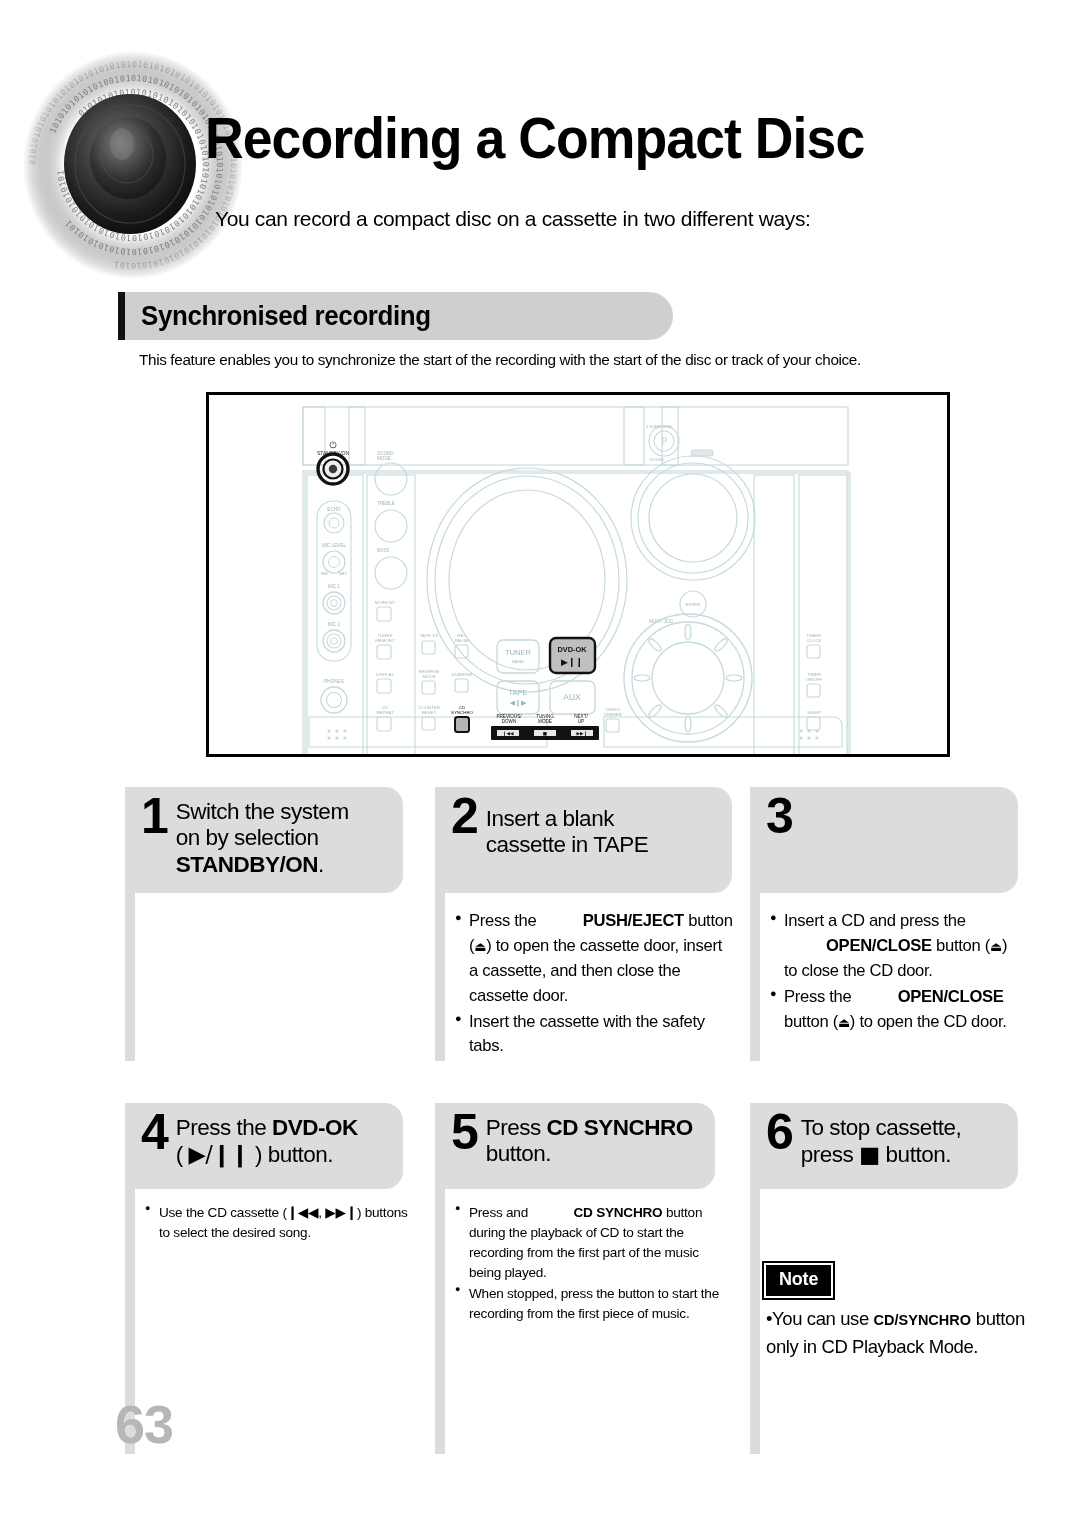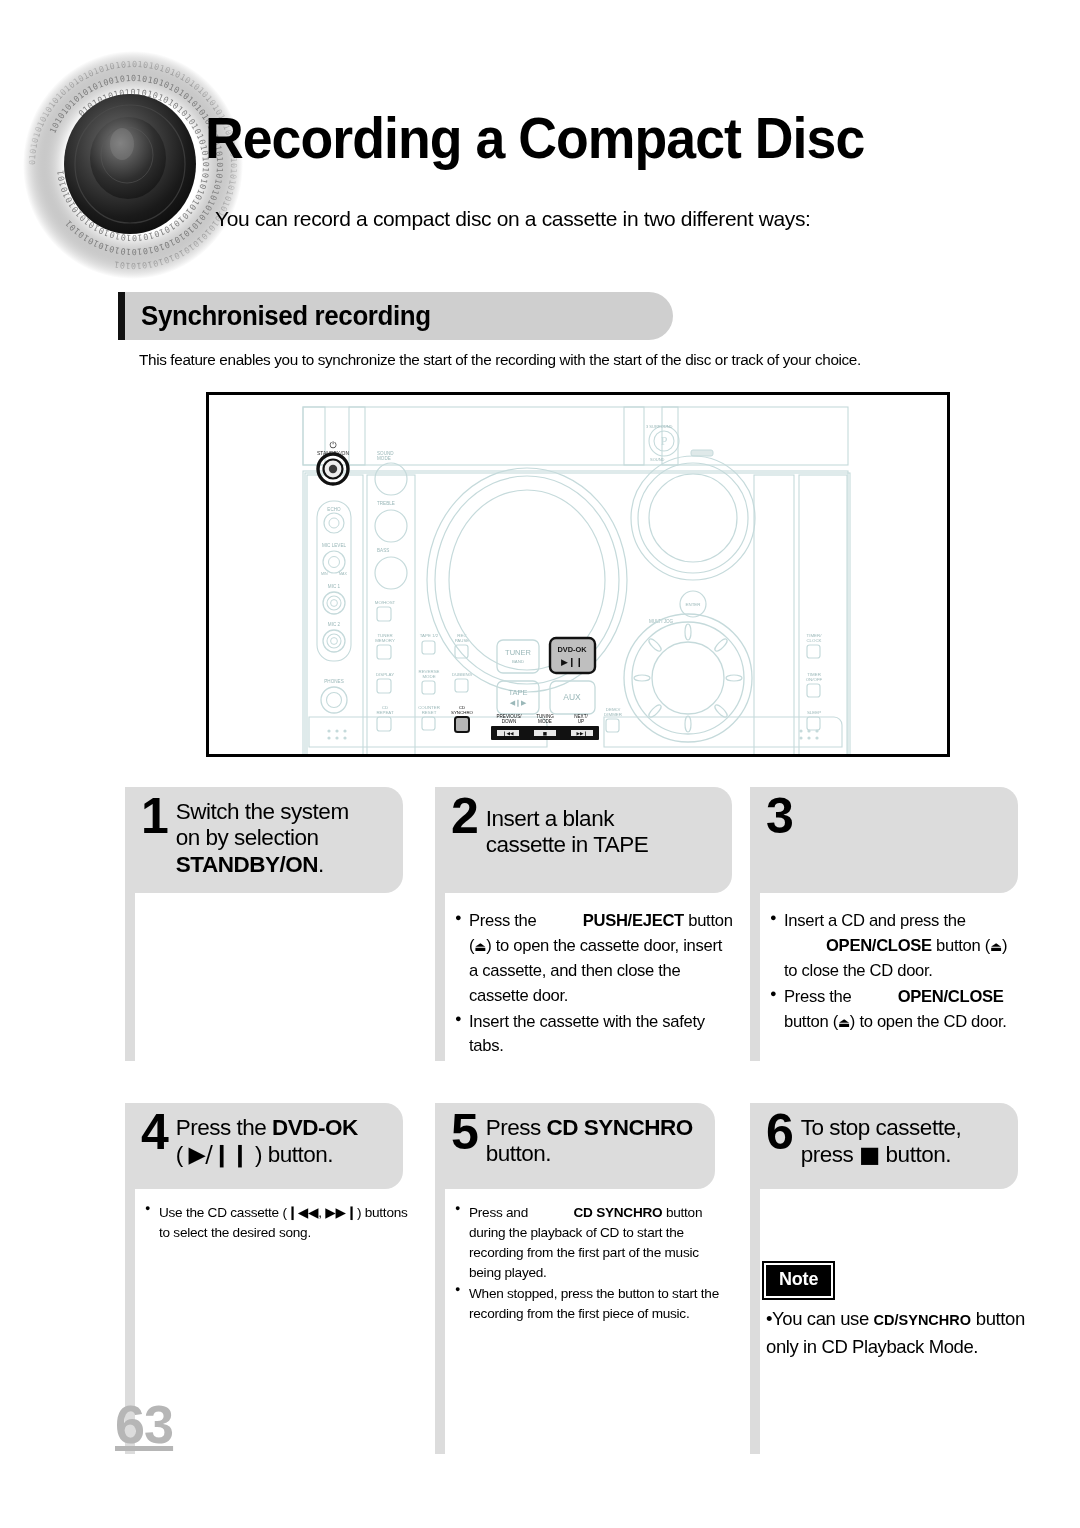--- a/index.html
+++ b/index.html
@@ -199,21 +199,20 @@
 
   
   .page-num {
     position: absolute;
     left: 115px;
     top: 1393px;
     font-size: 54px;
     font-weight: bold;
     color: #b6b6b6;
     letter-spacing: -1px;
-    text-decoration: underline;
   }
 </style>
 </head>
 <body>
 
 <div class="logo-wrap">
   <svg width="230" height="245" viewBox="0 0 230 245">
     <defs>
       <radialGradient id="haze" cx="50%" cy="50%" r="50%">
         <stop offset="55%" stop-color="#ffffff" stop-opacity="1"></stop>

